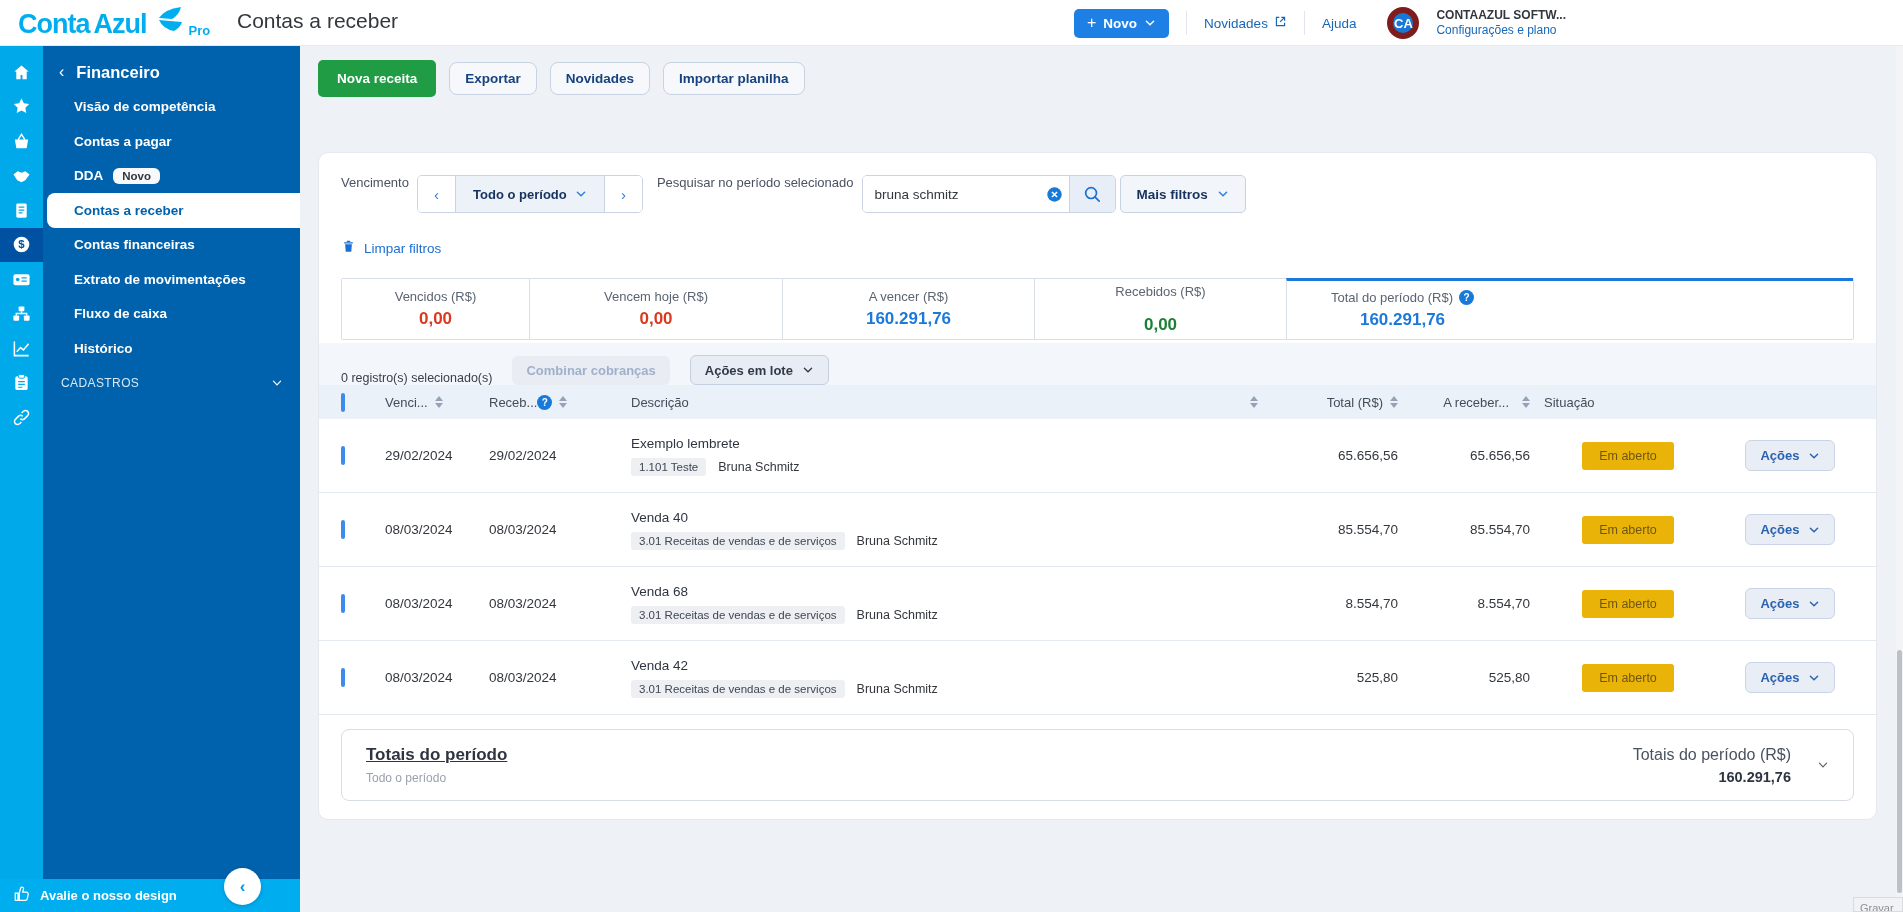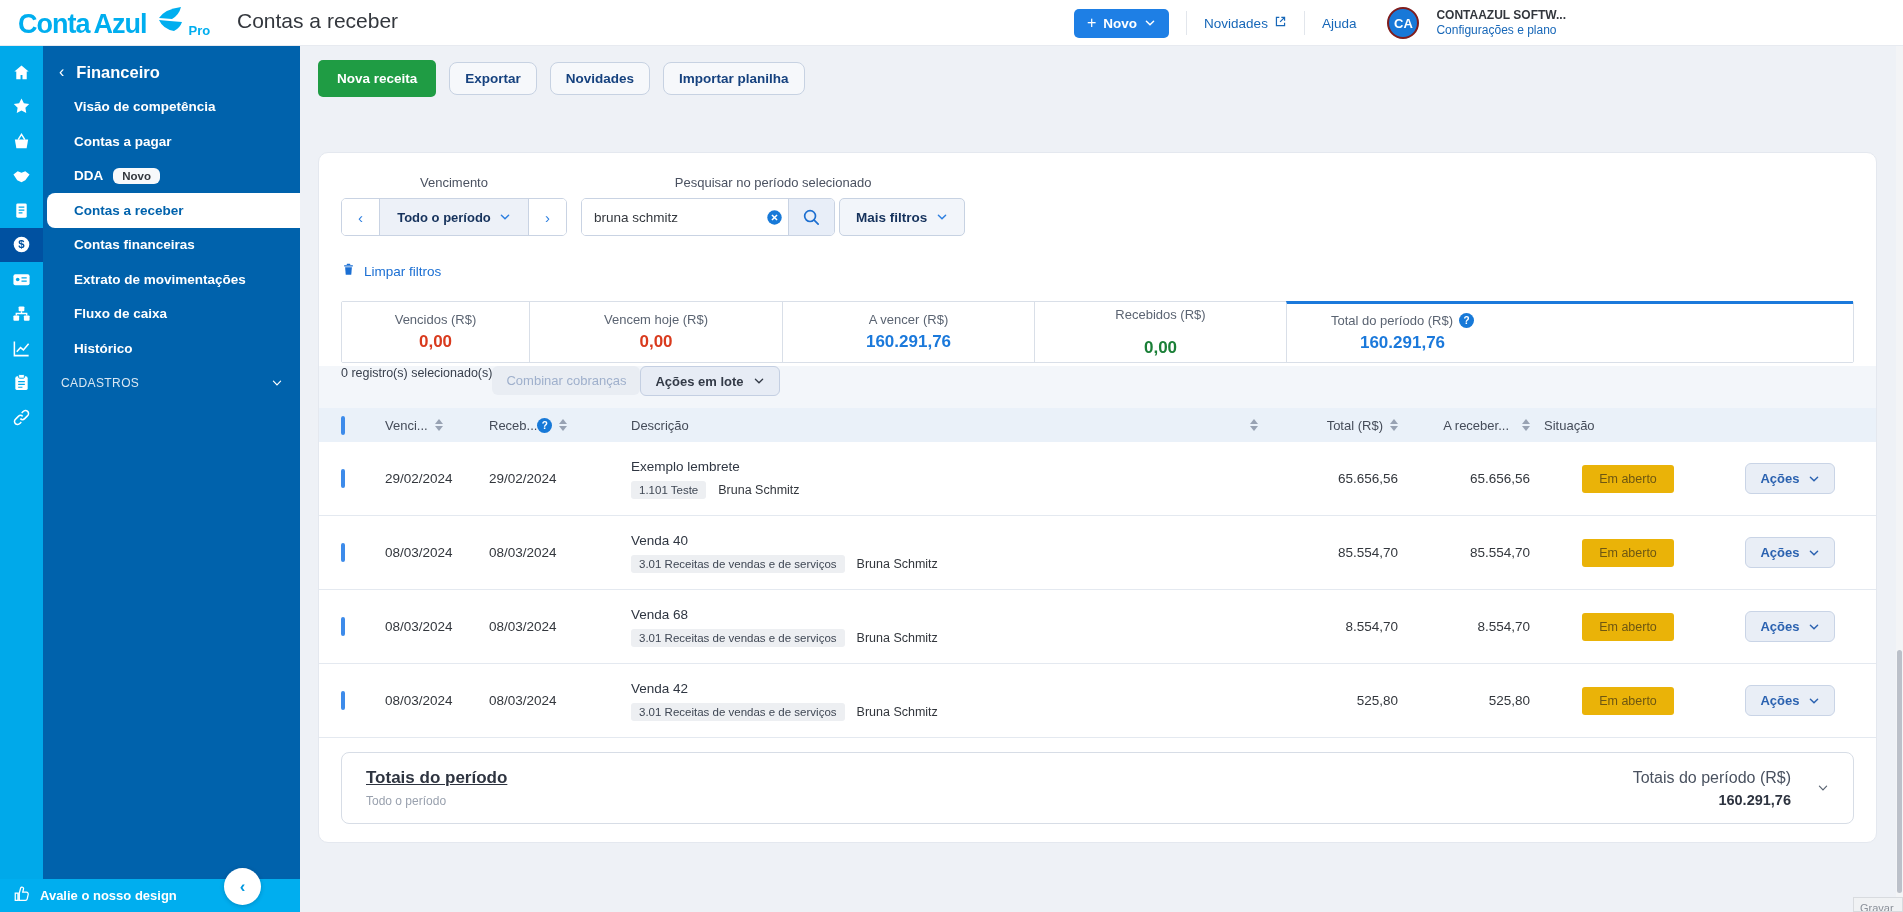--- a/index.html
+++ b/index.html
@@ -15,21 +15,21 @@
   .logo-pro { font-size:13px; font-weight:bold; color:#00AEEF; margin-bottom:2px; }
   .page-title { position:absolute; left:237px; top:9px; font-size:21px; color:#33373D; font-weight:500; }
   .hdr-right { position:absolute; left:1074px; top:0; height:46px; display:flex; align-items:center; gap:17px; }
   .btn-novo { background:#1E7FE5; color:#fff; border:none; border-radius:5px; height:29px;
     padding:0 13px; font-size:13.5px; font-weight:bold; display:flex; align-items:center; gap:7px; cursor:pointer;
     font-family:inherit;}
   .plus:before { content:"+"; font-size:16px; font-weight:normal; }
   .hdr-sep { width:1px; height:24px; background:#E2E6EC; }
   .hdr-link { color:#1767B8; font-size:13.5px; text-decoration:none; display:flex; align-items:center; gap:6px; cursor:pointer;}
   .avatar { width:32px; height:32px; border-radius:50%; background:#1878D8; color:#fff; font-size:13px;
-    font-weight:bold; display:flex; align-items:center; justify-content:center; border:2px solid #7f1d1d; margin-left:14px;}
+    font-weight:bold; display:flex; align-items:center; justify-content:center; border:6px solid #7f1d1d; margin-left:14px;}
   .hdr-account { line-height:15px; }
   .hdr-company { font-size:12px; font-weight:bold; color:#33373D; }
   .hdr-config { font-size:12px; color:#1767B8; cursor:pointer; }
   .chev { display:inline-flex; }
   .chev svg { width:12px; height:12px; }
 
   
   .rail { position:absolute; top:46px; left:0; width:43px; height:866px; background:#00A9EA; z-index:20; }
   .rail-item { height:34.5px; display:flex; align-items:center; justify-content:center; cursor:pointer; }
   .rail-pad { height:9px; }
@@ -58,21 +58,21 @@
   .actions-row { position:absolute; left:18px; top:14px; display:flex; gap:13px; }
   .btn-green { background:#1F9C44; color:#fff; border:none; border-radius:5px; height:37px; padding:0 19px;
     font-size:13.5px; font-weight:bold; cursor:pointer; font-family:inherit;}
   .btn-outline { background:#F6F8FB; color:#16427F; border:1px solid #C7D2E2; border-radius:8px; height:33px;
     margin-top:2px; padding:0 15px; font-size:13.5px; font-weight:bold; cursor:pointer; font-family:inherit;}
 
   .panel { position:absolute; left:18px; top:106px; width:1559px; background:#fff; border:1px solid #E4E8EF;
     border-radius:10px; padding-bottom:18px; }
 
   .filters { padding:22px 22px 0; display:flex; align-items:flex-end; gap:14px; }
-  .fgroup { display:flex; flex-direction:column; gap:8px;align-items:center; }
+  .fgroup { display:flex; gap:8px; }
   .flabel { font-size:13px; color:#4A5160; }
   .period-ctl { display:flex; height:38px; border:1px solid #C9D3E3; border-radius:5px; overflow:hidden; background:#fff;}
   .period-btn { width:37px; display:flex; align-items:center; justify-content:center; color:#2D7FE0;
     font-size:15px; background:#fff; border:none; cursor:pointer; }
   .period-mid { width:150px; background:#EDF1F8; border-left:1px solid #C9D3E3; border-right:1px solid #C9D3E3;
     display:flex; align-items:center; justify-content:center; gap:8px; font-size:13px; font-weight:bold;
     color:#16325C; cursor:pointer; }
   .period-mid .chev { color:#2D7FE0; }
   .search-wrap { display:flex; height:38px; border:1px solid #C9D3E3; border-radius:5px; overflow:hidden; }
   .search-input { width:178px; border:none; outline:none; padding:0 8px 0 12px; font-size:13.5px; color:#33373D;
@@ -93,25 +93,25 @@
     justify-content:center; gap:5px; cursor:pointer; background:#fff; }
   .sum-cell:first-child { border-left:none; }
   .sum-cell.selected { border-top:3px solid #1B79DB; margin-top:-1px; }
   .sum-label { font-size:13px; color:#5B6472; display:flex; align-items:center; gap:6px; }
   .sum-value { font-size:17px; font-weight:bold; }
   .val-red { color:#D93A1D; } .val-blue { color:#1B79DB; } .val-green { color:#1A7F37; }
   .help { width:15px; height:15px; border-radius:50%; background:#1779D8; color:#fff; font-size:10px;
     font-weight:bold; display:inline-flex; align-items:center; justify-content:center; }
   .help:before { content:"?"; }
 
-  .tbl-toolbar { margin-top:3px; height:42px; background:#F3F6FA; display:flex; align-items:flex-start; gap:0;
+  .tbl-toolbar { margin-top:3px; height:42px; background:#F3F6FA; display:flex; align-items:flex-end; gap:20px;
     padding:0 22px; }
   .tb-text { font-size:12.5px; color:#39404D; }
   .btn-combinar { background:#E9EDF3; border:none; border-radius:6px; height:29px; padding:0 14px;
-    color:#9FB0CC; font-size:13px; font-weight:normal; cursor:default; font-family:inherit;}
+    color:#9FB0CC; font-size:13px; font-weight:bold; cursor:default; font-family:inherit;}
   .btn-lote { background:#E7ECF5; border:1px solid #C4CFE2; border-radius:6px; height:30px; padding:0 14px;
     color:#333A47; font-size:13px; font-weight:bold; display:flex; align-items:center; gap:9px; cursor:pointer;
     font-family:inherit;}
 
   .thead { height:34px; background:#EAF1F9; display:flex; align-items:center; padding:0 22px;
     font-size:13px; color:#454C59; }
   .trow { height:74px; display:flex; align-items:center; padding:0 22px; border-bottom:1px solid #E4E9F0;
     font-size:13.5px; color:#33373D; }
   .c-check{ width:44px; } .c-venc{ width:104px; } .c-receb{ width:142px; display:flex; align-items:center; }
   .c-desc{ flex:1; display:flex; align-items:center; }

